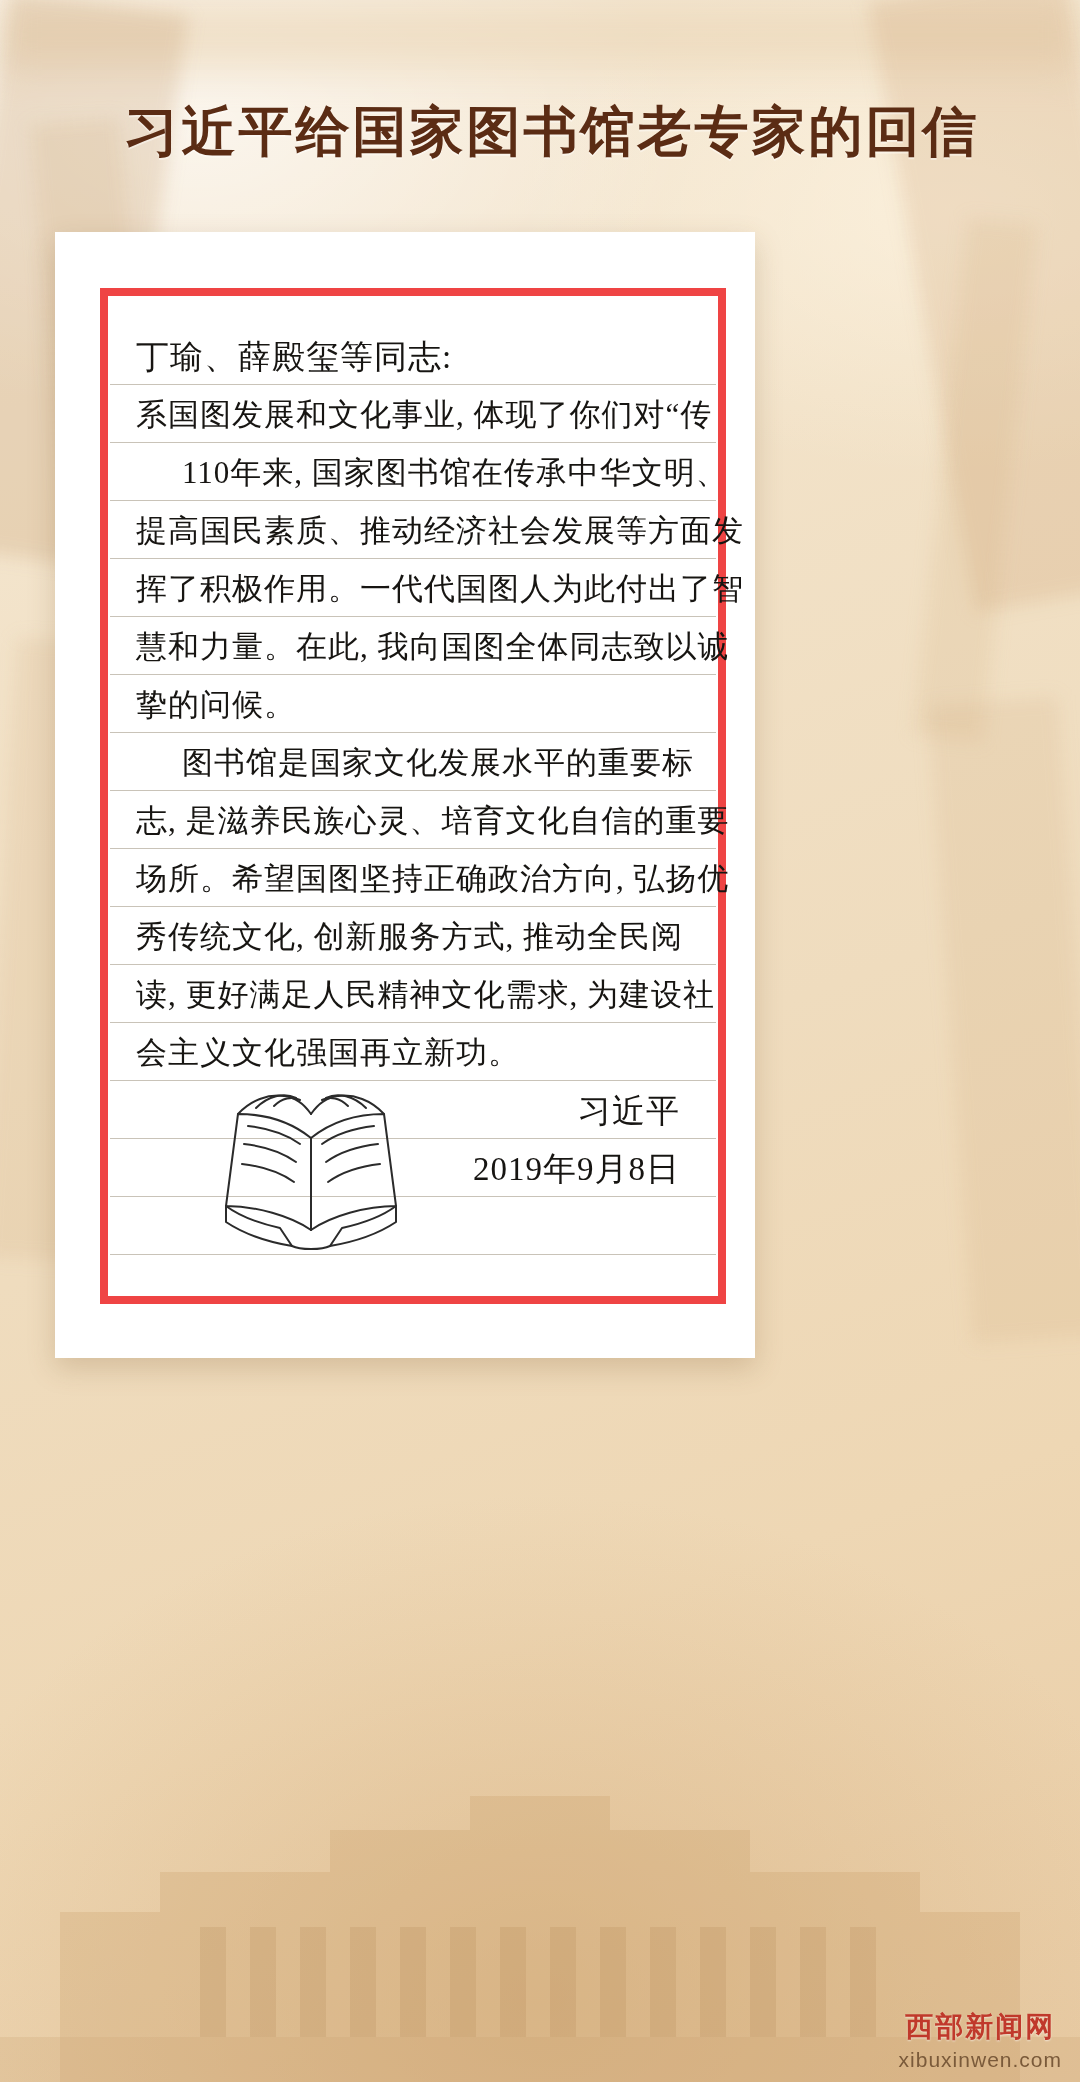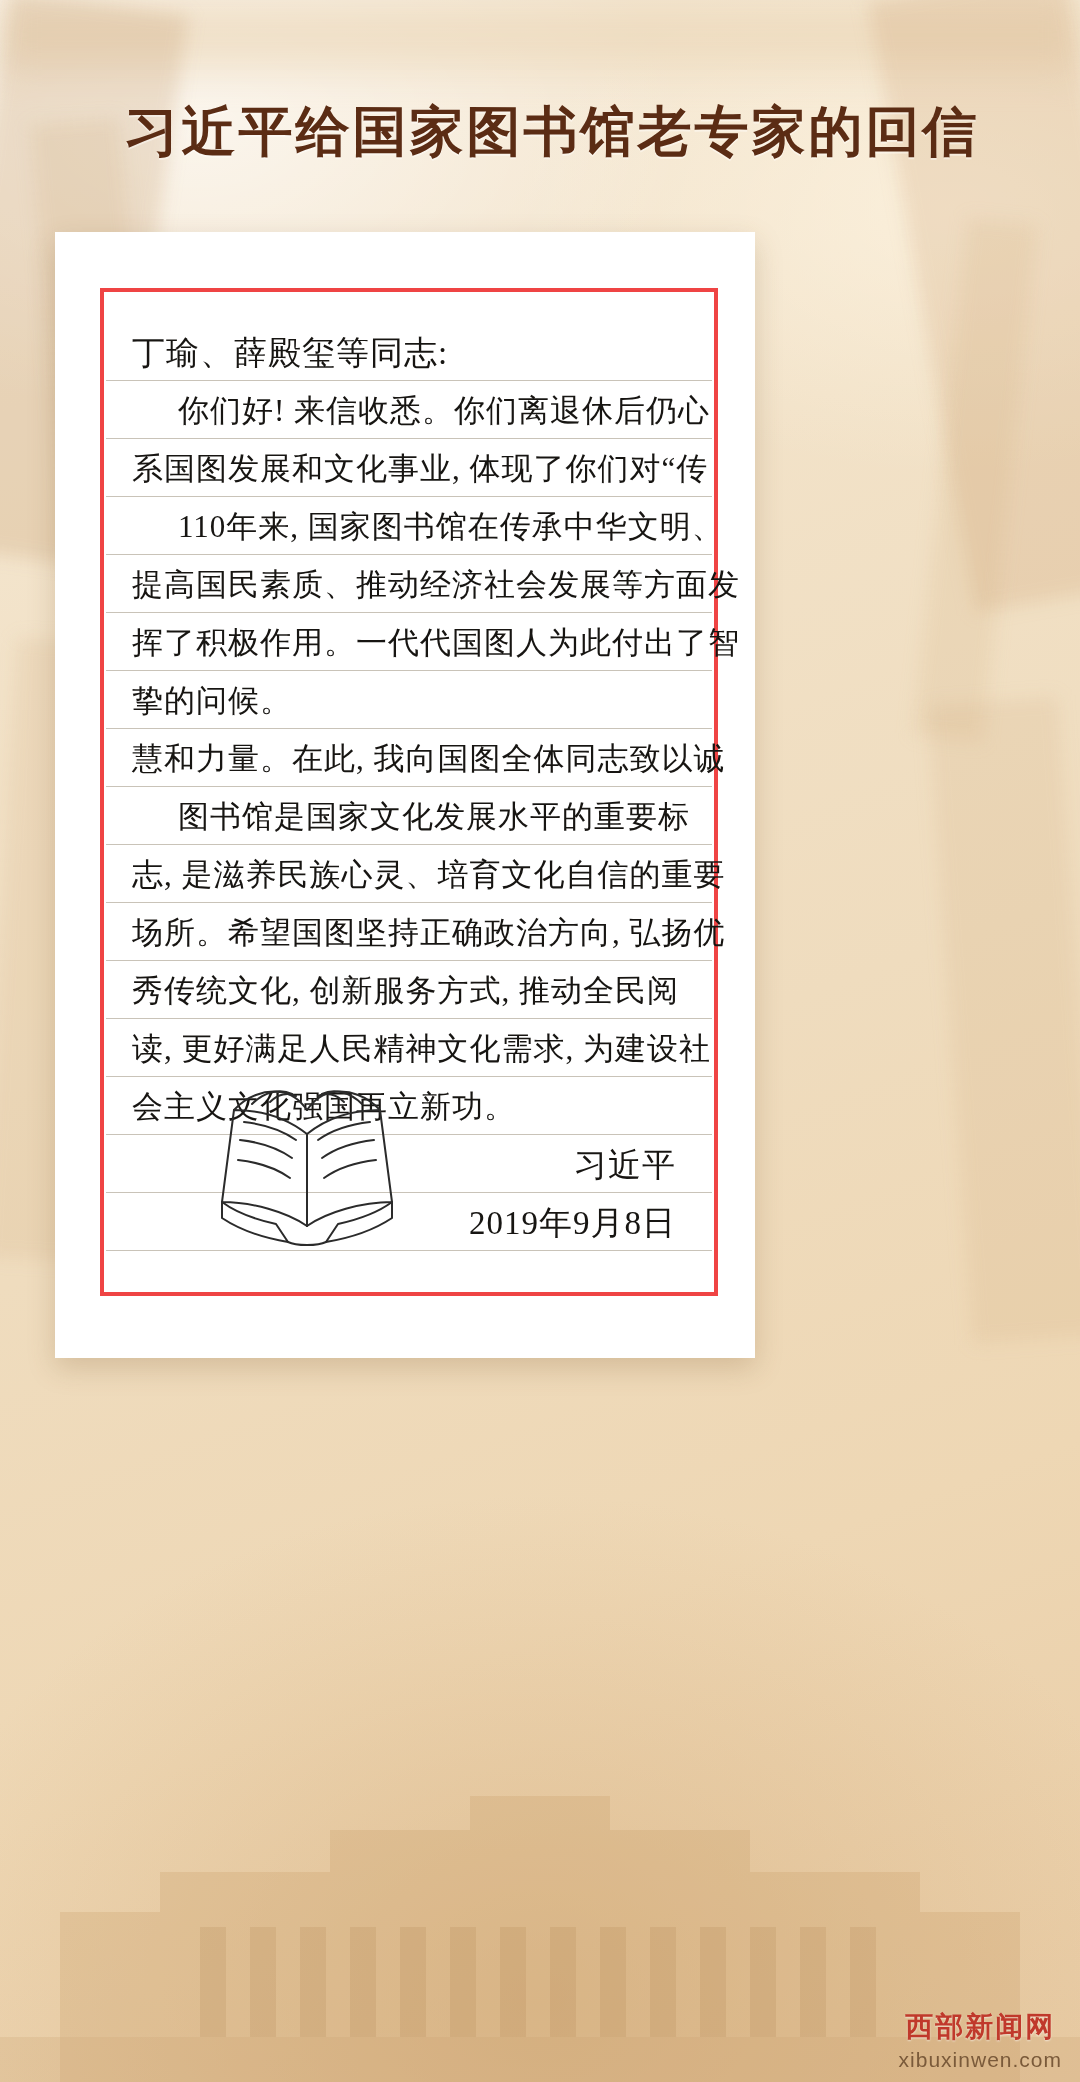--- a/index.html
+++ b/index.html
@@ -77,21 +77,21 @@
     height: 1126px;
     background: #ffffff;
     box-shadow: 0 10px 26px rgba(120,80,40,0.22);
   }
   .card-inner {
     position: absolute;
     left: 45px;
     top: 56px;
     width: 610px;
     height: 1000px;
-    border: 4px solid #ef4444;
+    border: 8px solid #ef4444;
   }
 
   .letter {
     position: absolute;
     left: 0; top: 0;
     width: 610px;
     height: 1000px;
     padding: 32px 28px 0 28px;
     box-sizing: border-box;
   }
@@ -229,28 +229,27 @@
           <i style="top:840px"></i>
           <i style="top:898px"></i>
         <i style="top:956px"></i>
       </div>
 
       <div class="letter">
         <div class="lines">
 
           <div class="ln salutation">丁瑜、薛殿玺等同志:</div>
 
-          <div class="ln indent">你们好! 来信收悉。你们离退休后仍心</div>
           <div class="ln">系国图发展和文化事业, 体现了你们对“传</div>
 
           <div class="ln indent">110年来, 国家图书馆在传承中华文明、</div>
           <div class="ln">提高国民素质、推动经济社会发展等方面发</div>
           <div class="ln">挥了积极作用。一代代国图人为此付出了智</div>
+          <div class="ln">慧和力量。在此, 我向国图全体同志致以诚</div>
           <div class="ln">挚的问候。</div>
-          <div class="ln">慧和力量。在此, 我向国图全体同志致以诚</div>
 
           <div class="ln indent">图书馆是国家文化发展水平的重要标</div>
           <div class="ln">志, 是滋养民族心灵、培育文化自信的重要</div>
           <div class="ln">场所。希望国图坚持正确政治方向, 弘扬优</div>
           <div class="ln">秀传统文化, 创新服务方式, 推动全民阅</div>
           <div class="ln">读, 更好满足人民精神文化需求, 为建设社</div>
           <div class="ln">会主义文化强国再立新功。</div>
 
           <div class="ln right sign">习近平</div>
           <div class="ln right sign">2019年9月8日</div>

